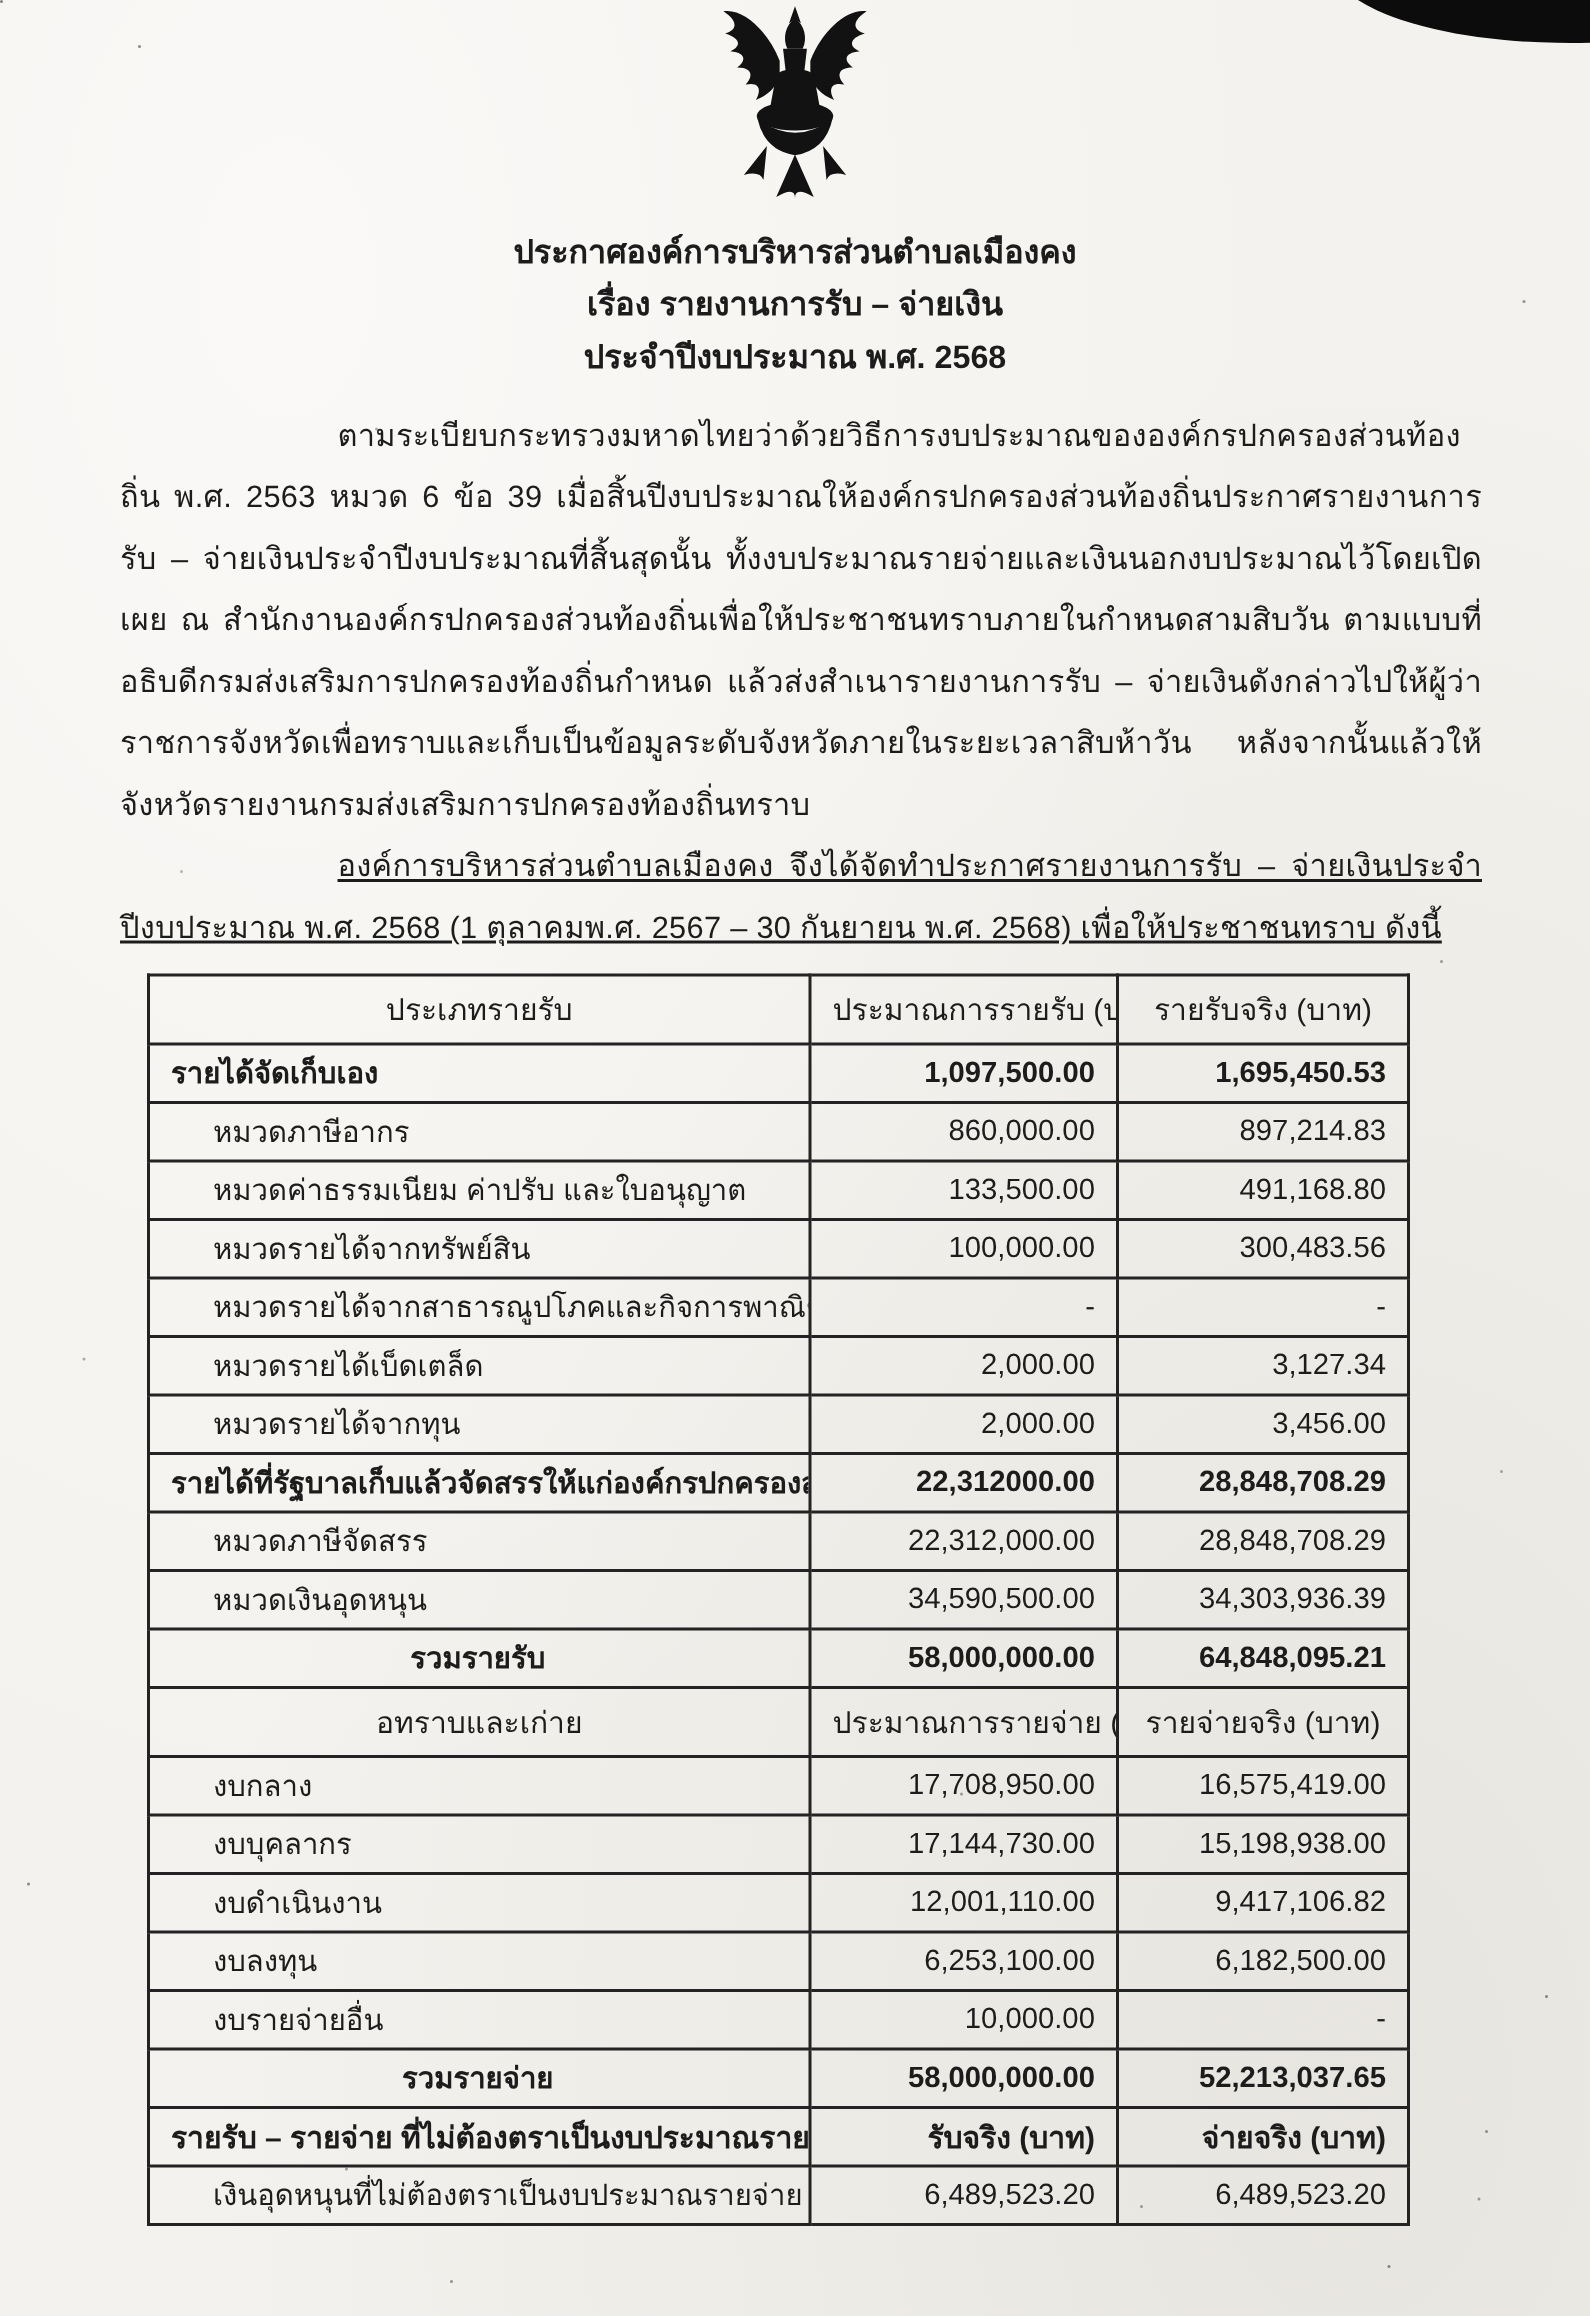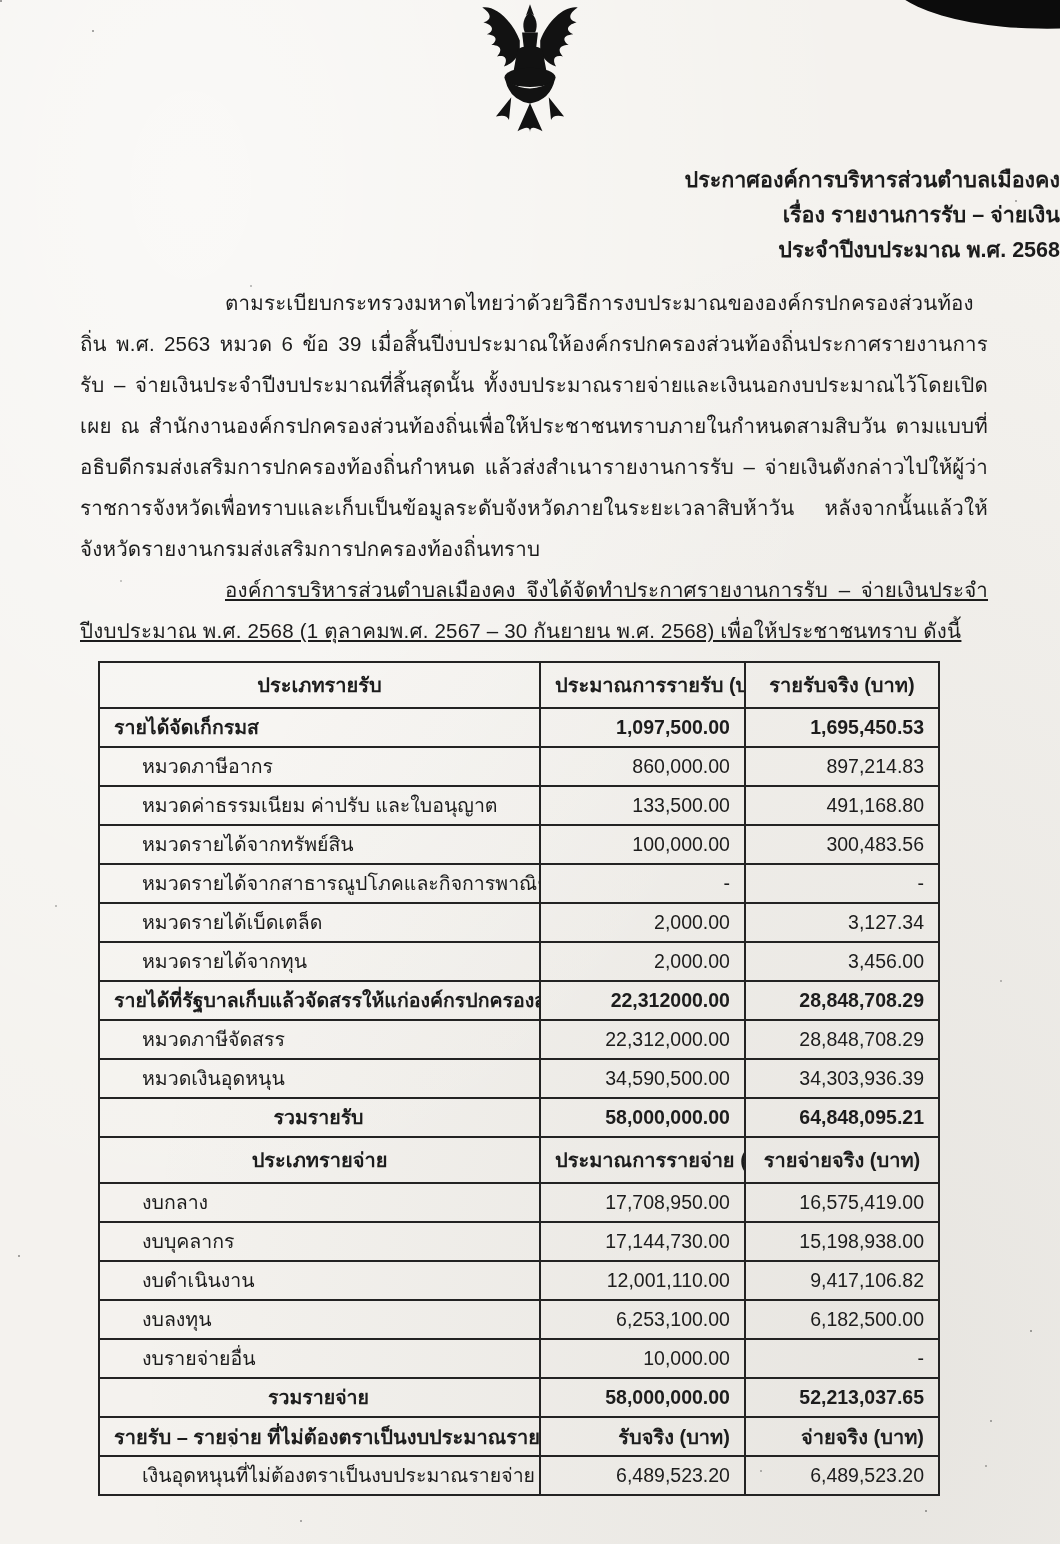--- a/index.html
+++ b/index.html
@@ -32,35 +32,35 @@
       1015px 200px rgba(30,30,30,.45), 640px 1195px rgba(30,30,30,.4),
       870px 1390px rgba(30,30,30,.5), 990px 1420px rgba(30,30,30,.45),
       230px 1445px rgba(30,30,30,.4), 300px 1520px rgba(30,30,30,.45),
       760px 1470px rgba(30,30,30,.4), 1030px 1330px rgba(30,30,30,.5),
       450px 330px rgba(30,30,30,.3), 120px 580px rgba(30,30,30,.3),
       1000px 980px rgba(30,30,30,.35), 55px 905px rgba(30,30,30,.35),
       925px 1510px rgba(30,30,30,.5), 985px 1465px rgba(30,30,30,.4);
   }
   .emblem-wrap{padding-top:3px;text-align:center;height:144px;}
   .emblem-wrap svg{display:inline-block;}
-  .title-block{text-align:right;margin-top:16px;line-height:35px;font-size:21.5px;font-weight:bold;}
+  .title-block{text-align:center;margin-top:4px;line-height:35px;font-size:21.5px;font-weight:bold;}
   .body-text{
     margin:14px 72px 0 80px;font-size:20.5px;line-height:41px;
     text-align:justify;text-indent:145px;letter-spacing:.2px;
   }
   .body-text.second{margin-top:0;text-decoration:underline;}
   table.report{
     margin:10px 0 0 98px;width:842px;border-collapse:collapse;
     font-size:19.5px;table-layout:fixed;
   }
   table.report th,table.report td{
     border:2px solid #232323;padding:2px 14px;vertical-align:middle;
     overflow:hidden;white-space:nowrap;
   }
-  table.report th{height:40px;font-weight:bold;text-align:center;font-size:20px;}
+  table.report th{height:40px;font-weight:normal;text-align:center;font-size:20px;}
   table.report td{height:33px;}
   td.c-amt{text-align:right;}
   .row-item td.c-label{padding-left:42px;}
   .row-category td,.row-total td,.row-catheader td,.row-totalleft td{font-weight:bold;}
   .row-total td.c-label{text-align:center;padding-right:16px;}
   .row-catheader td.c-amt{text-align:right;}
   .row-catheader td{height:38px;font-size:20px;}
 </style>
 </head>
 <body>
@@ -112,21 +112,21 @@
       <col style="width:24.4%">
       <col style="width:23.1%">
     </colgroup>
     <tbody>
         <tr class="row-header">
           <th>ประเภทรายรับ</th>
           <th>ประมาณการรายรับ (บาท)</th>
           <th>รายรับจริง (บาท)</th>
         </tr>
         <tr class="row-category">
-          <td class="c-label">รายได้จัดเก็กรมส</td>
+          <td class="c-label">รายได้จัดเก็บเอง</td>
           <td class="c-amt">1,097,500.00</td>
           <td class="c-amt">1,695,450.53</td>
         </tr>
         <tr class="row-item">
           <td class="c-label">หมวดภาษีอากร</td>
           <td class="c-amt">860,000.00</td>
           <td class="c-amt">897,214.83</td>
         </tr>
         <tr class="row-item">
           <td class="c-label">หมวดค่าธรรมเนียม ค่าปรับ และใบอนุญาต</td>
@@ -167,21 +167,21 @@
           <td class="c-label">หมวดเงินอุดหนุน</td>
           <td class="c-amt">34,590,500.00</td>
           <td class="c-amt">34,303,936.39</td>
         </tr>
         <tr class="row-total">
           <td class="c-label">รวมรายรับ</td>
           <td class="c-amt">58,000,000.00</td>
           <td class="c-amt">64,848,095.21</td>
         </tr>
         <tr class="row-header">
-          <th>ประเภทรายจ่าย</th>
+          <th>อทราบและเก่าย</th>
           <th>ประมาณการรายจ่าย (บาท)</th>
           <th>รายจ่ายจริง (บาท)</th>
         </tr>
         <tr class="row-item">
           <td class="c-label">งบกลาง</td>
           <td class="c-amt">17,708,950.00</td>
           <td class="c-amt">16,575,419.00</td>
         </tr>
         <tr class="row-item">
           <td class="c-label">งบบุคลากร</td>

